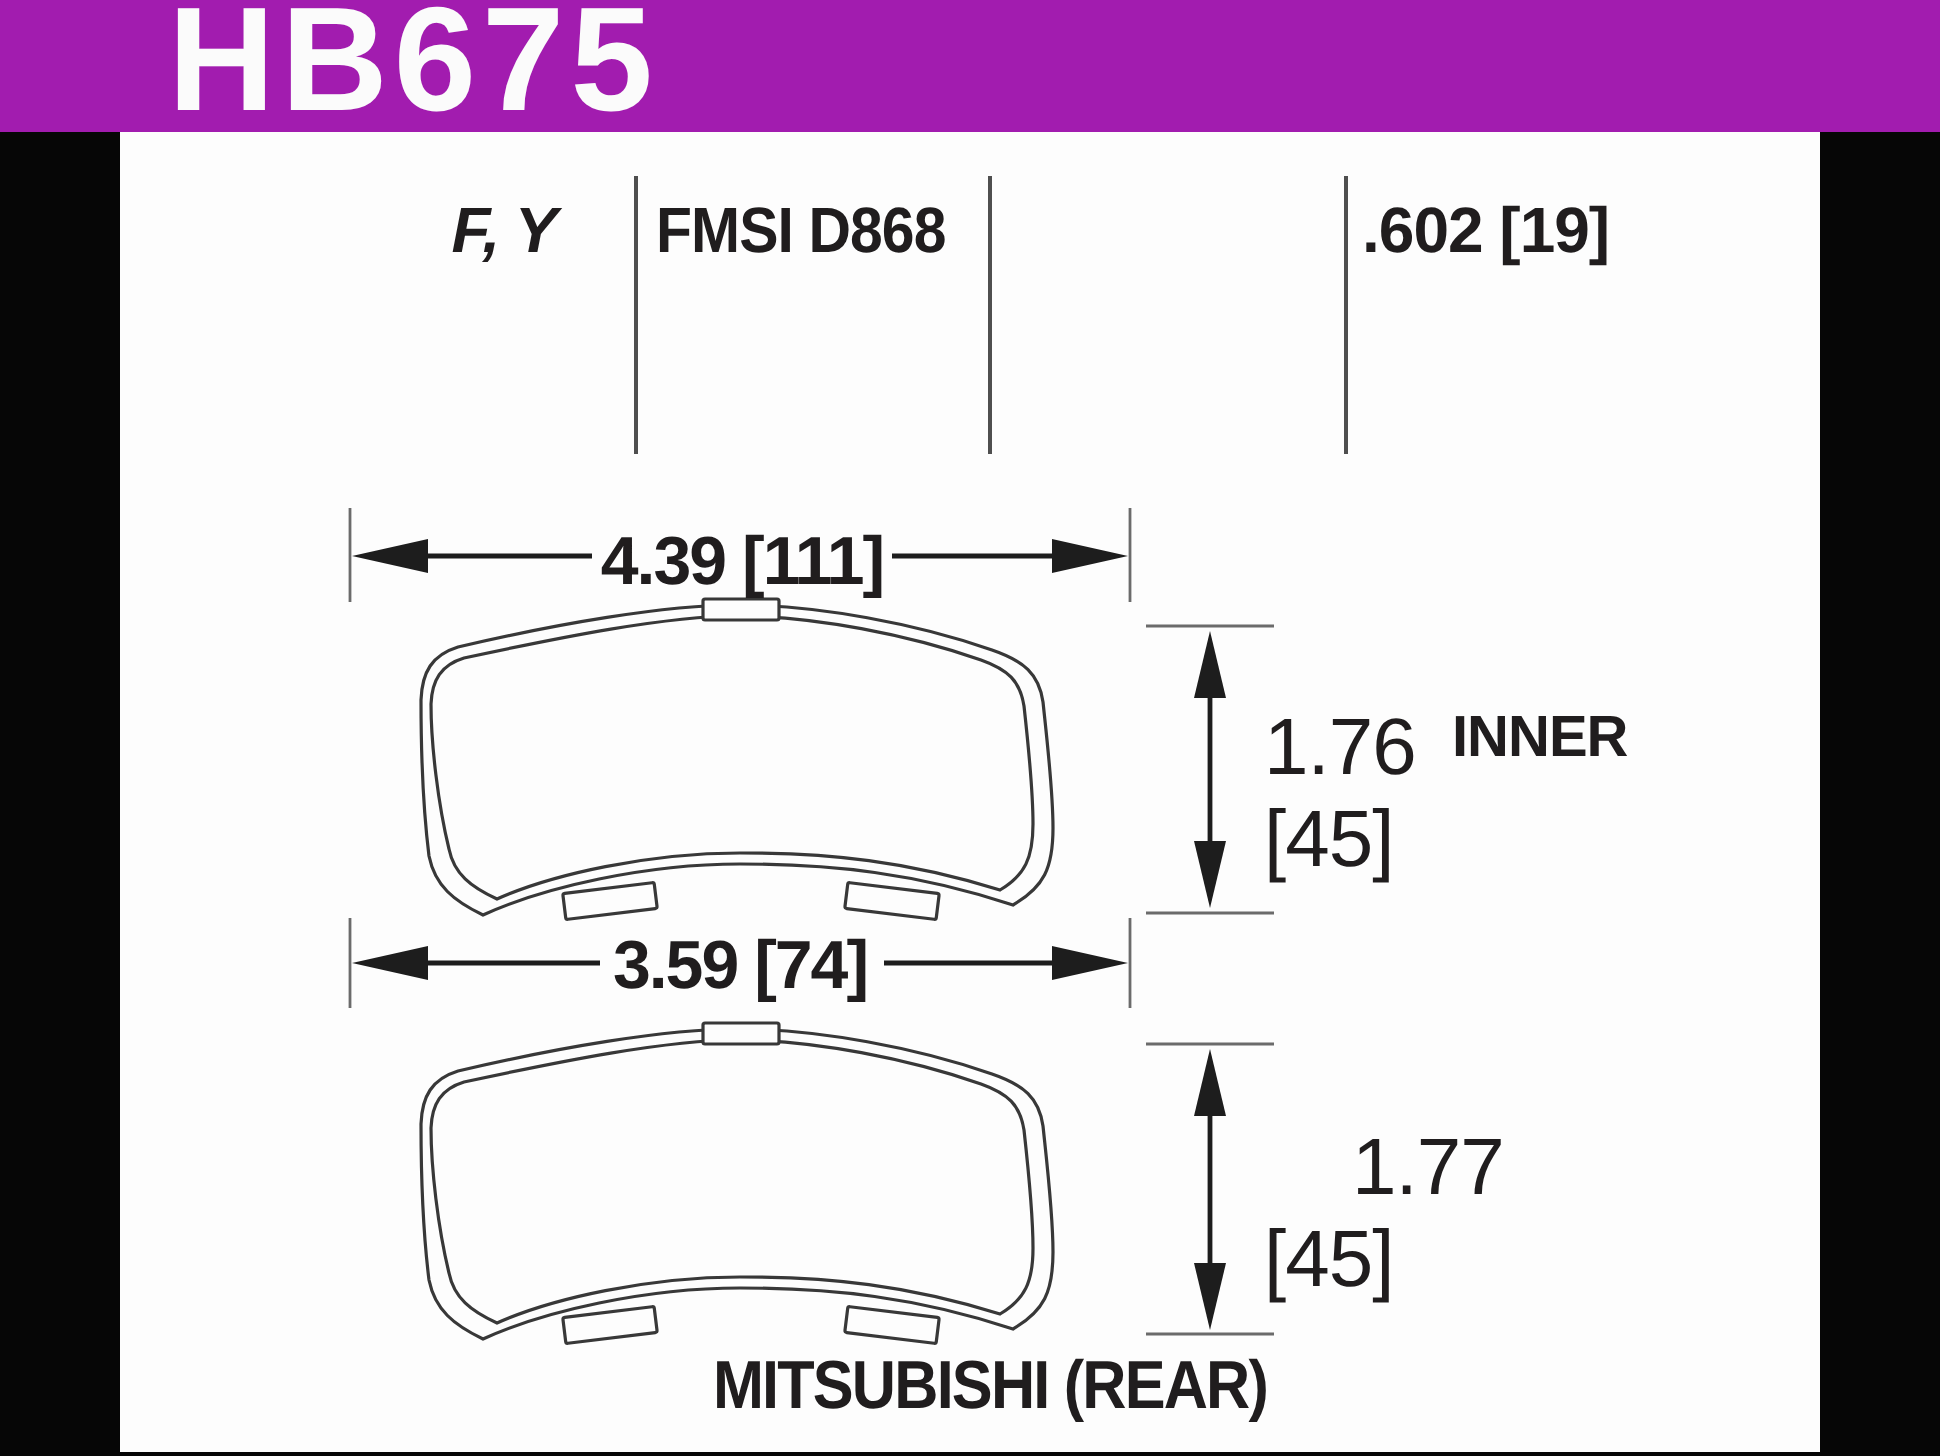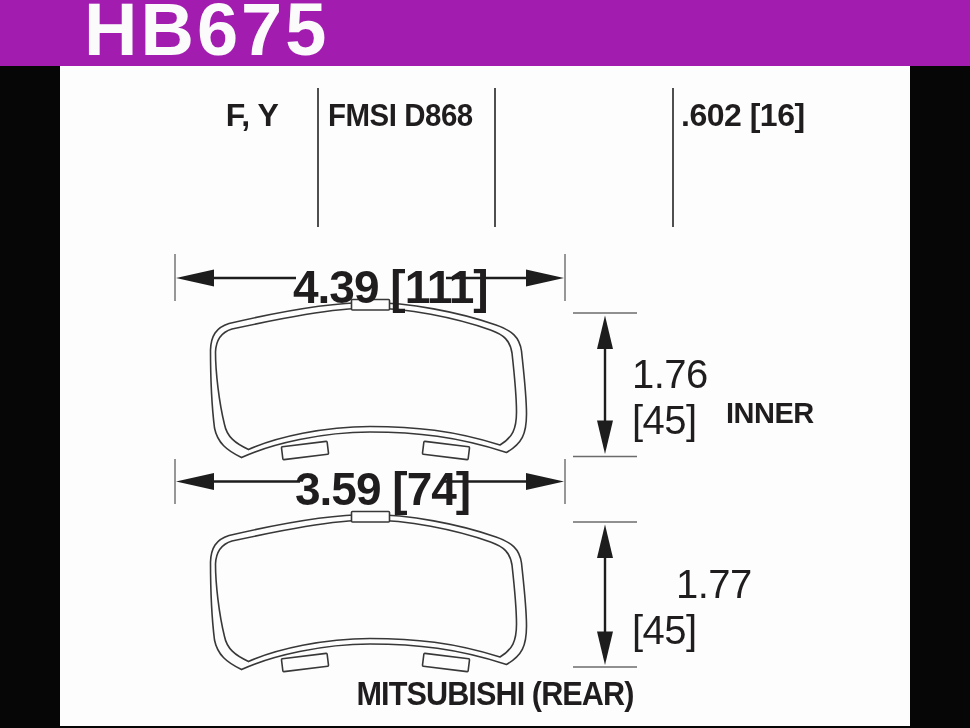--- a/index.html
+++ b/index.html
@@ -15,33 +15,33 @@
     position:absolute;left:84px;top:-7px;
     font-size:74px;font-weight:bold;letter-spacing:3px;line-height:1;
     color:#fbfbfb;white-space:nowrap;
   }
   .panel{
     position:absolute;left:60px;top:66px;width:850px;height:660px;
     background:#fdfdfd;
   }
   .t{position:absolute;line-height:1;white-space:nowrap;color:#201d1e;}
   .hdr{font-size:32px;font-weight:bold;letter-spacing:-0.5px;}
-  .compounds{left:200px;top:99px;width:104px;text-align:center;}
+  .compounds{left:200px;top:99px;width:104px;text-align:center;font-style:italic;}
   .fmsi{left:328px;top:99px;transform:scaleX(0.92);transform-origin:left center;}
   .depth{left:681px;top:99px;}
   .vdiv{position:absolute;top:88px;width:2px;height:139px;background:#4f4f4f;}
   .d1{left:317px;} .d2{left:494px;} .d3{left:672px;}
-  .dimtext{font-size:46px;font-weight:bold;letter-spacing:-1px;text-align:center;}
+  .dimtext{font-size:34px;font-weight:bold;letter-spacing:-1px;text-align:center;}
   .top-width{left:293px;top:264px;width:156px;}
   .bottom-width{left:295px;top:466px;width:150px;}
   .mval{font-size:40px;font-weight:normal;letter-spacing:-0.5px;}
   .mlabel{font-size:29px;font-weight:bold;letter-spacing:-0.5px;}
   .inner-in{left:632px;top:354px;}
   .inner-mm{left:632px;top:400px;}
-  .inner-label{left:726px;top:355px;margin-top:44px;}
+  .inner-label{left:726px;top:355px;}
   .outer-in{left:632px;top:564px;margin-left:44px;}
   .outer-mm{left:632px;top:610px;}
   .outer-label{left:726px;top:565px;}
   .footer{
     left:285px;top:676px;width:420px;text-align:center;
     font-size:34px;font-weight:bold;letter-spacing:-1px;
     transform:scaleX(0.9);transform-origin:center;
   }
   svg.diagram{position:absolute;left:0;top:0;pointer-events:none;}
 </style>
@@ -54,21 +54,21 @@
     <div class="partnum">HB675</div>
   </div>
 
   <div class="panel"></div>
 
   <div class="t hdr compounds">F, Y</div>
   <div class="vdiv d1"></div>
   <div class="t hdr fmsi">FMSI D868</div>
   <div class="vdiv d2"></div>
   <div class="vdiv d3"></div>
-  <div class="t hdr depth">.602 [16]</div>
+  <div class="t hdr depth">.602 [19]</div>
 
   <svg class="diagram" width="970" height="728" viewBox="0 0 970 728">
     <defs>
       <g id="padshape">
         <g fill="none" stroke="#383838" stroke-width="1.6">
           <path d="M 210.5 350
                    C 211 336 216 327.5 229 323.5
                    C 278 312 332 302.5 369 302.5
                    C 409 302.5 459 312 496 325
                    C 512 330.5 519.5 337 521.5 351

